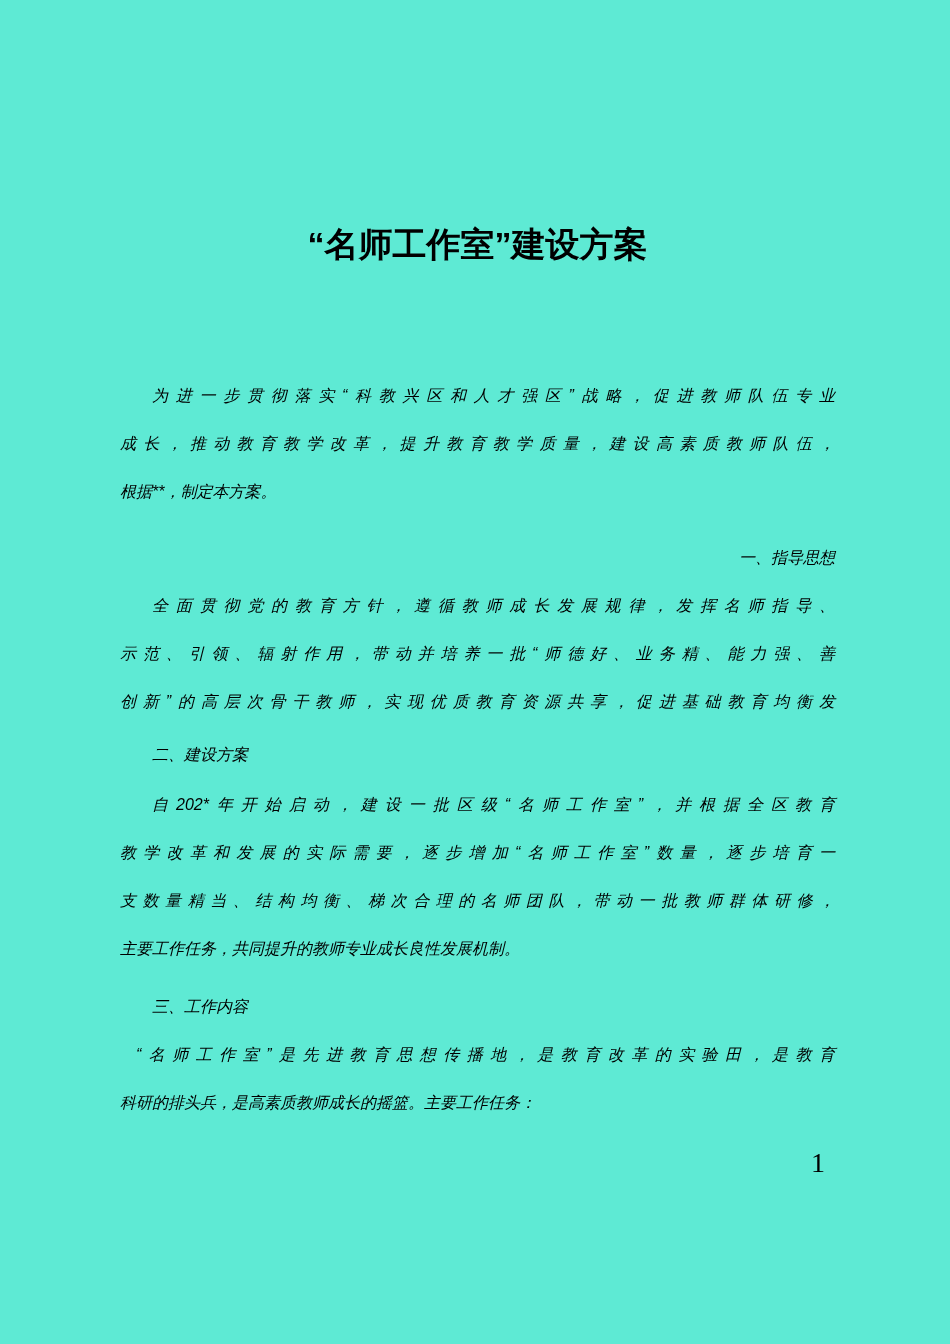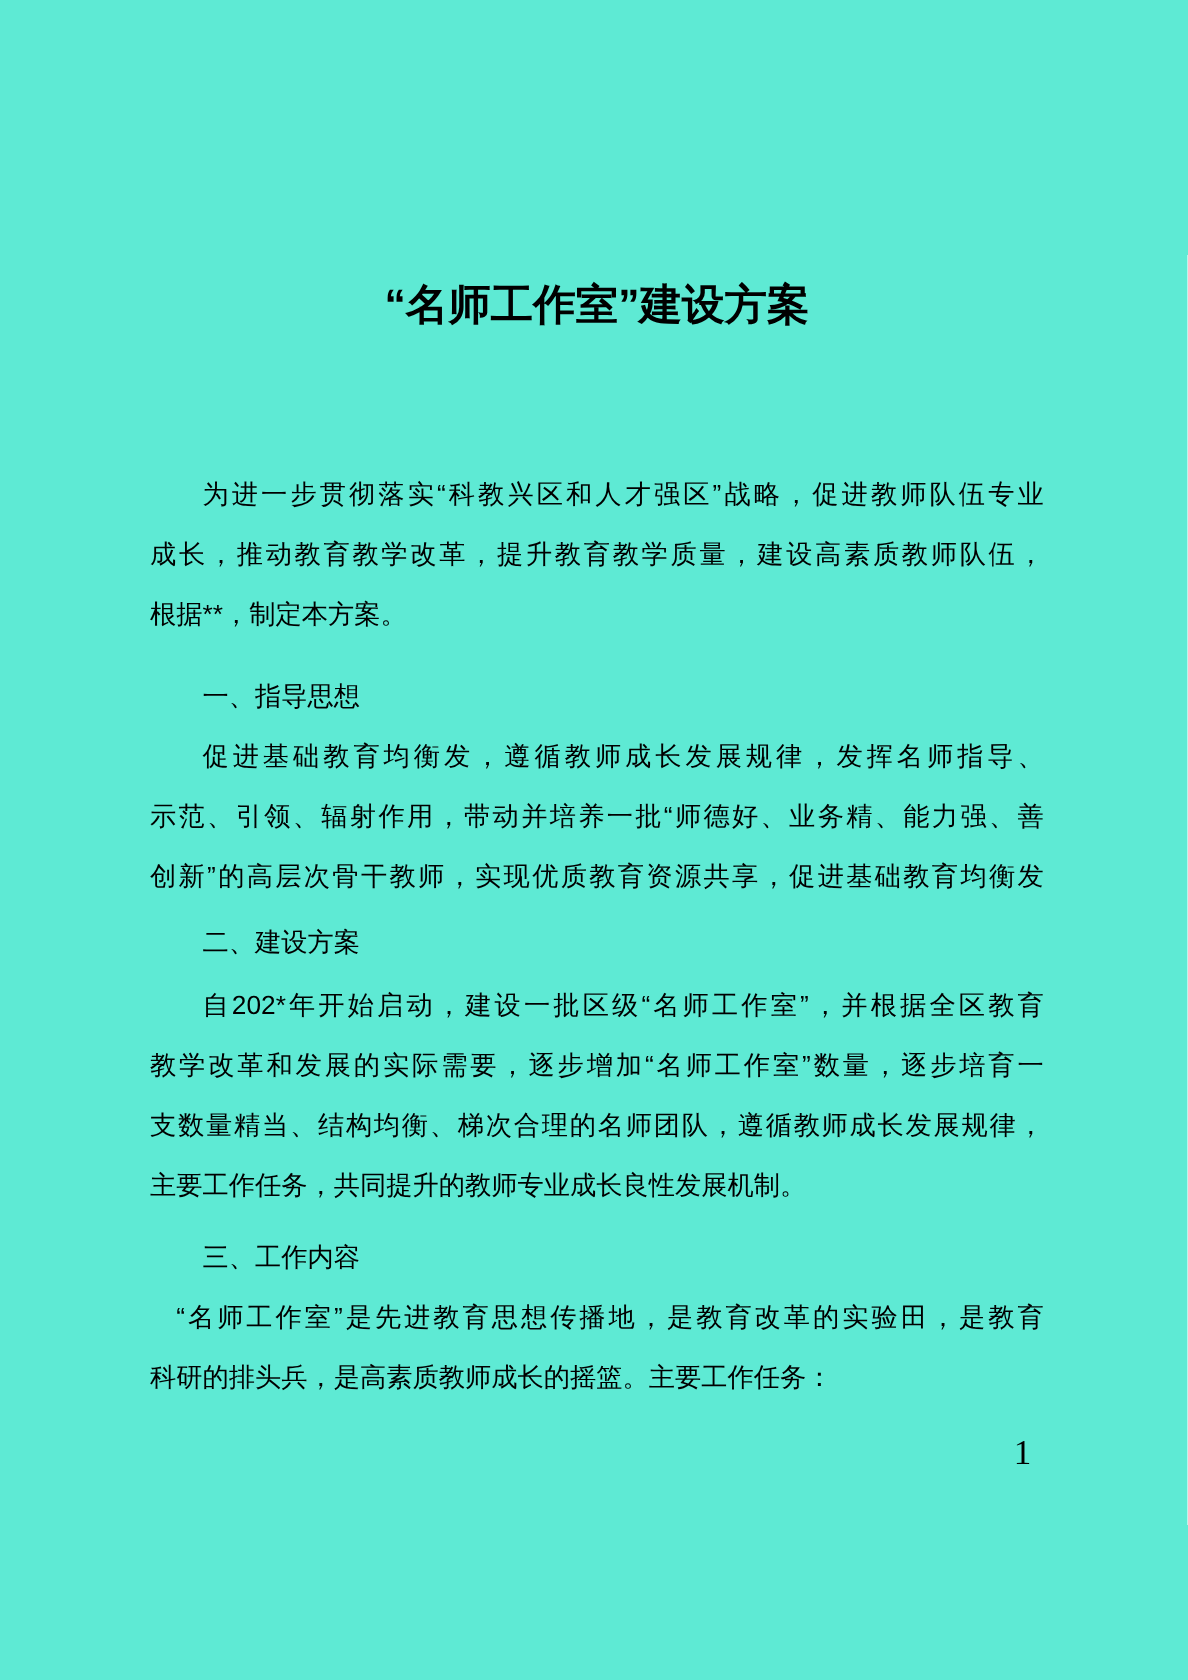--- a/index.html
+++ b/index.html
@@ -24,39 +24,40 @@
   .doc-title {
     margin: 0;
     font-size: 34px;
     line-height: 46px;
     font-weight: 700;
     text-align: center;
     white-space: nowrap;
   }
   .block {
     margin: 0;
-    font-size: 21px;
+    font-size: 16px;
     line-height: 48px;
+    font-style: italic;
   }
   .heading {
     text-indent: 2em;
     white-space: nowrap;
   }
   .line {
     text-align: justify;
     text-align-last: justify;
     text-justify: inter-character;
   }
   .line.line-end {
     text-align: center;
     text-align-last: left;
   }
   
   .block[data-idx="0"] { margin-top: 105px; margin-bottom: 18px; }
-  .block[data-idx="1"] { margin-top: 5px; }
+  .block[data-idx="1"] { margin-top: 5px; text-align: right; }
   .block[data-idx="3"] { margin-top: 5px; }
   .block[data-idx="4"] { margin-top: 2px; }
   .block[data-idx="5"] { margin-top: 10px; }
   .footer {
     margin-top: 19px;
     padding-right: 10px;
     text-align: right;
     font-family: "Liberation Serif", serif;
     font-size: 28px;
     line-height: 34px;
@@ -70,29 +71,29 @@
     <h1 class="doc-title">“名师工作室”建设方案</h1>
 
     <div id="doc-body">
         <div class="block paragraph" data-idx="0">
           <div class="line" style="text-indent: 2em;">为进一步贯彻落实“科教兴区和人才强区”战略，促进教师队伍专业</div>
           <div class="line">成长，推动教育教学改革，提升教育教学质量，建设高素质教师队伍，</div>
           <div class="line line-end">根据**，制定本方案。</div>
         </div>
         <div class="block heading" data-idx="1">一、指导思想</div>
         <div class="block paragraph" data-idx="2">
-          <div class="line" style="text-indent: 2em;">促进基础教育均衡发，遵循教师成长发展规律，发挥名师指导、</div>
+          <div class="line" style="text-indent: 2em;">全面贯彻党的教育方针，遵循教师成长发展规律，发挥名师指导、</div>
           <div class="line">示范、引领、辐射作用，带动并培养一批“师德好、业务精、能力强、善</div>
           <div class="line">创新”的高层次骨干教师，实现优质教育资源共享，促进基础教育均衡发</div>
         </div>
         <div class="block heading" data-idx="3">二、建设方案</div>
         <div class="block paragraph" data-idx="4">
           <div class="line" style="text-indent: 2em;">自202*年开始启动，建设一批区级“名师工作室”，并根据全区教育</div>
           <div class="line">教学改革和发展的实际需要，逐步增加“名师工作室”数量，逐步培育一</div>
-          <div class="line">支数量精当、结构均衡、梯次合理的名师团队，遵循教师成长发展规律，</div>
+          <div class="line">支数量精当、结构均衡、梯次合理的名师团队，带动一批教师群体研修，</div>
           <div class="line line-end">主要工作任务，共同提升的教师专业成长良性发展机制。</div>
         </div>
         <div class="block heading" data-idx="5">三、工作内容</div>
         <div class="block paragraph" data-idx="6">
           <div class="line" style="text-indent: 1em;">“名师工作室”是先进教育思想传播地，是教育改革的实验田，是教育</div>
           <div class="line line-end">科研的排头兵，是高素质教师成长的摇篮。主要工作任务：</div>
         </div>
       </div>
 
     <div class="footer">

